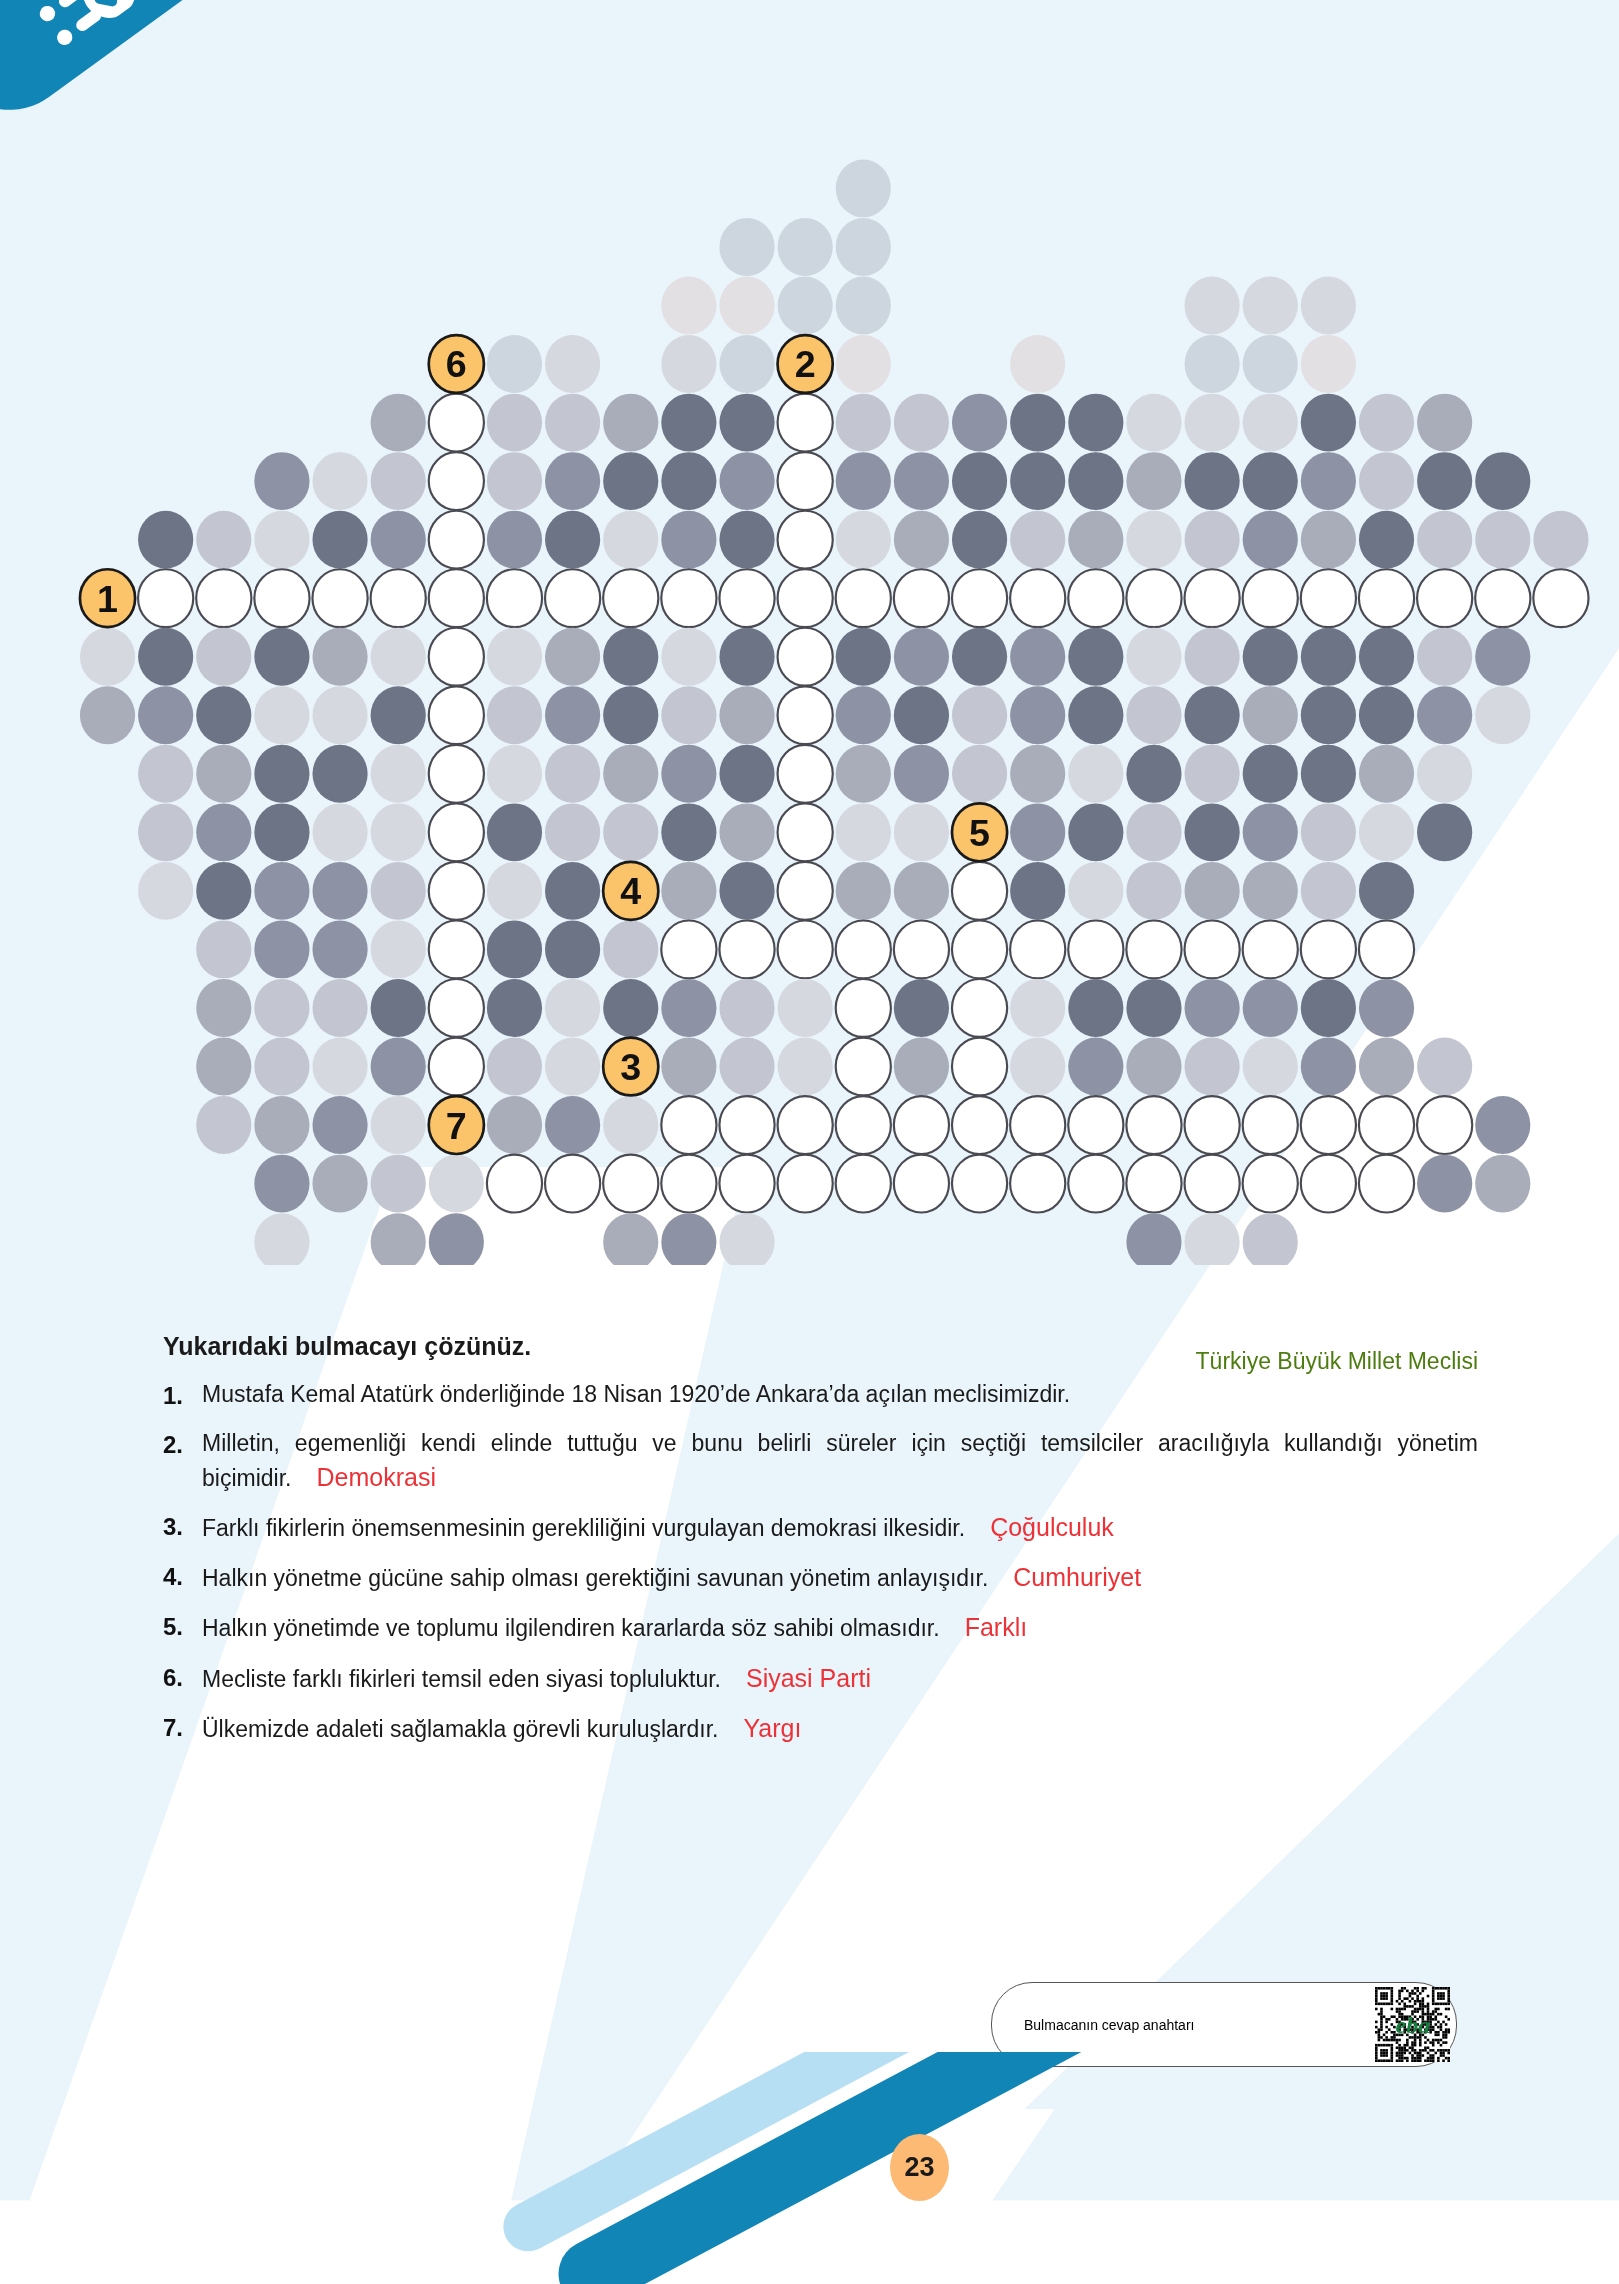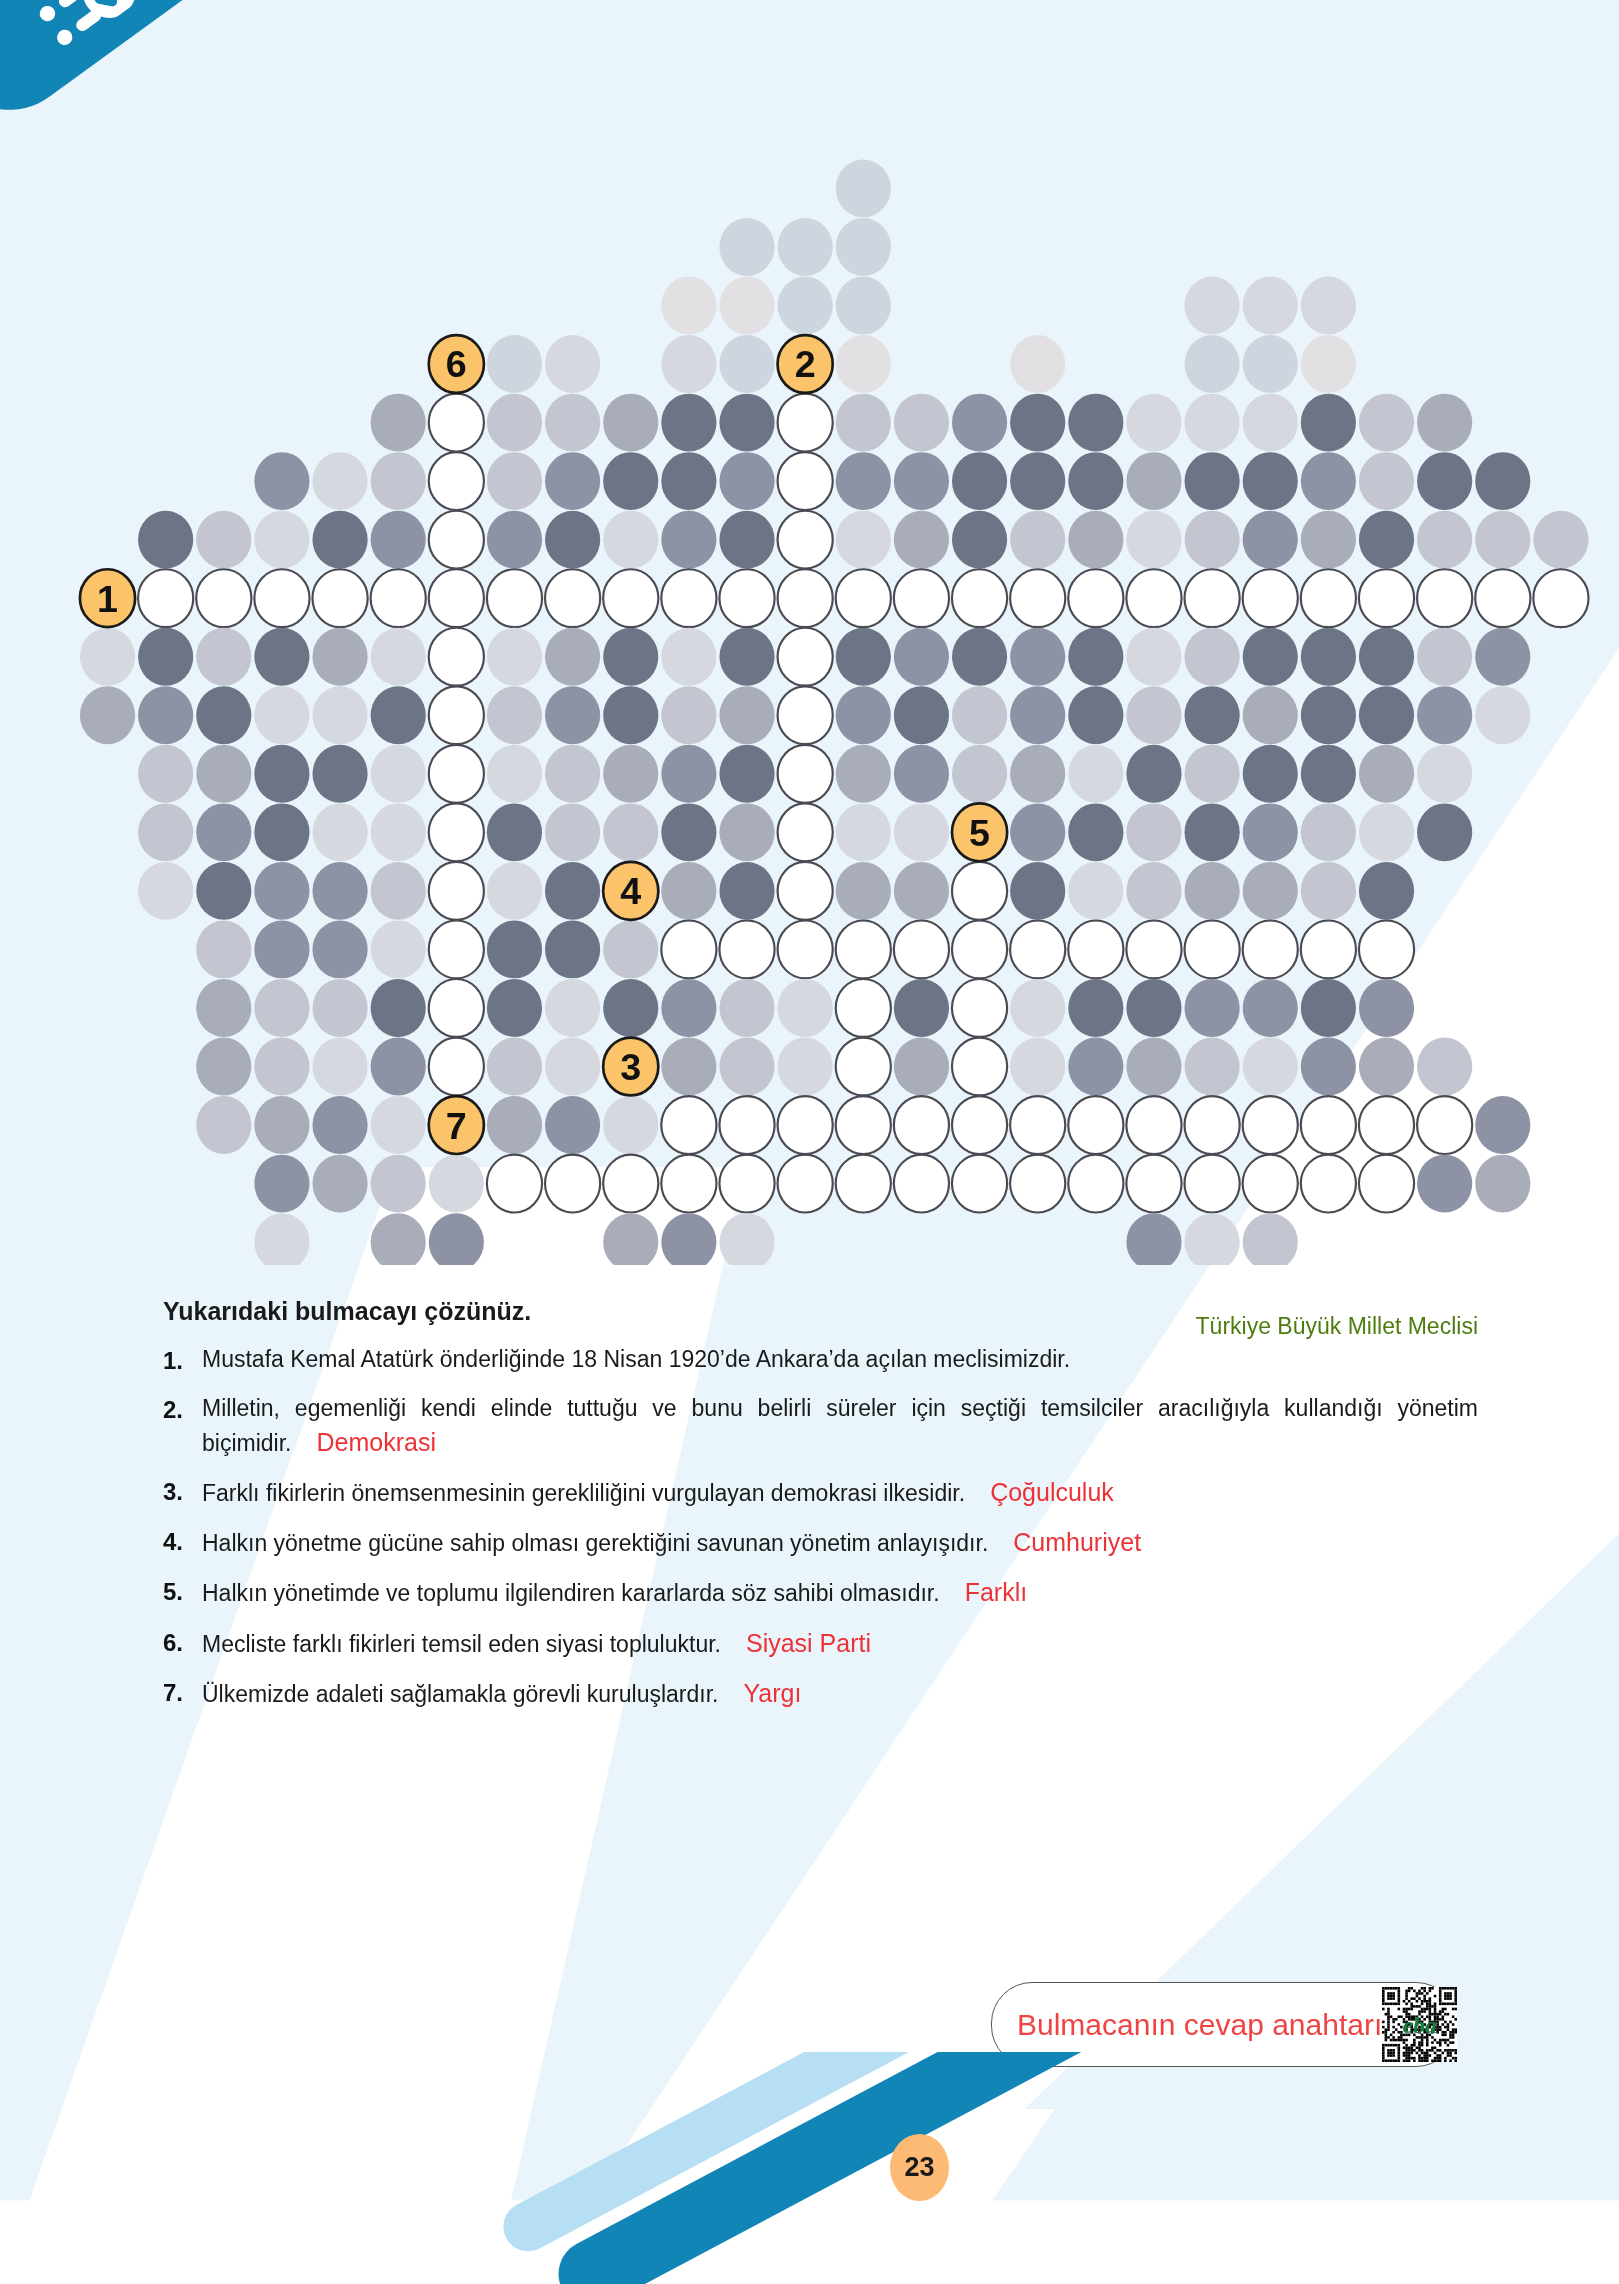--- a/index.html
+++ b/index.html
@@ -28,21 +28,21 @@
   }
   .ribbon-icon{
     position:absolute;left:105px;top:25px;width:112px;height:84px;
   }
   
   #grid{
     position:absolute;left:0;top:0;width:1620px;height:1265px;
   }
   
   .content{
-    position:absolute;left:163px;top:1297px;width:1315px;
+    position:absolute;left:163px;top:1332px;width:1315px;
   }
   .qtitle{
     font-size:25px;font-weight:bold;color:#1a1a1a;margin:0 0 18.3px 0;
   }
   .qlist{list-style:none;margin:0;padding:0;}
   .qrow{
     display:flex;align-items:flex-start;margin-bottom:15.5px;position:relative;
   }
   .qnum{
     font-size:24px;font-weight:bold;color:#111;width:39px;flex:0 0 39px;
@@ -61,21 +61,21 @@
     position:absolute;right:0;top:-31px;color:#4d7c0f;font-size:23px;
     white-space:nowrap;
   }
   
   .qrbox{
     position:absolute;left:991px;top:1982px;width:464px;height:83px;
     background:#ffffff;border:1.4px solid #555;border-radius:41px;
     display:flex;align-items:center;
   }
   .qr-label{
-    font-size:30px;color:#ef4444;margin-left:25px;flex:1;white-space:nowrap;
+    font-size:14px;color:#000000;margin-left:32px;flex:1;white-space:nowrap;
   }
   .qr-img{
     width:75px;height:75px;margin-right:5.6px;position:relative;flex:0 0 75px;
   }
   .qr-eba{
     position:absolute;left:50%;top:50%;transform:translate(-50%,-50%);
     color:#15803d;font-style:italic;font-weight:bold;font-size:24px;
     font-family:"Liberation Serif", serif;
     text-align:center;
   }

